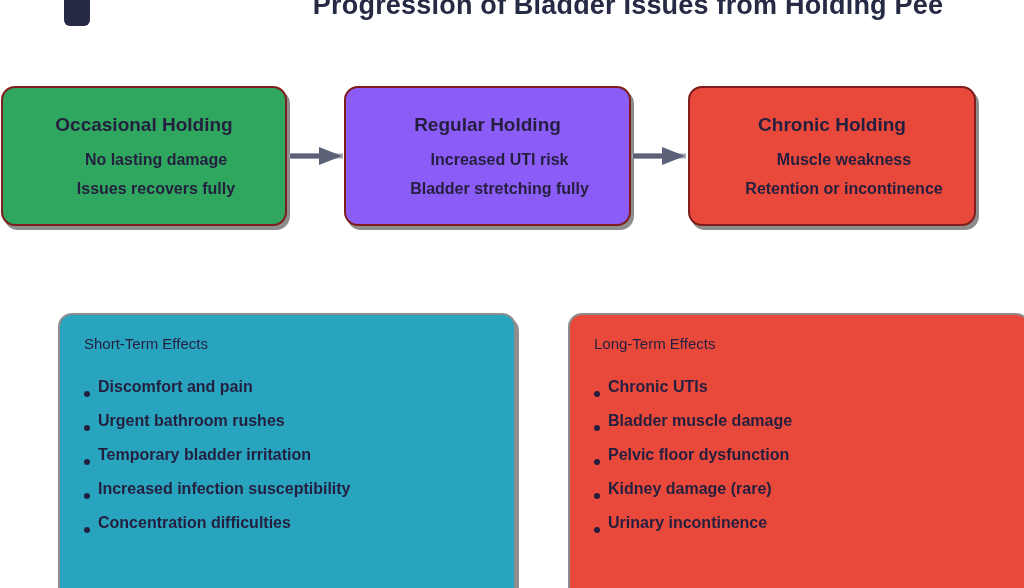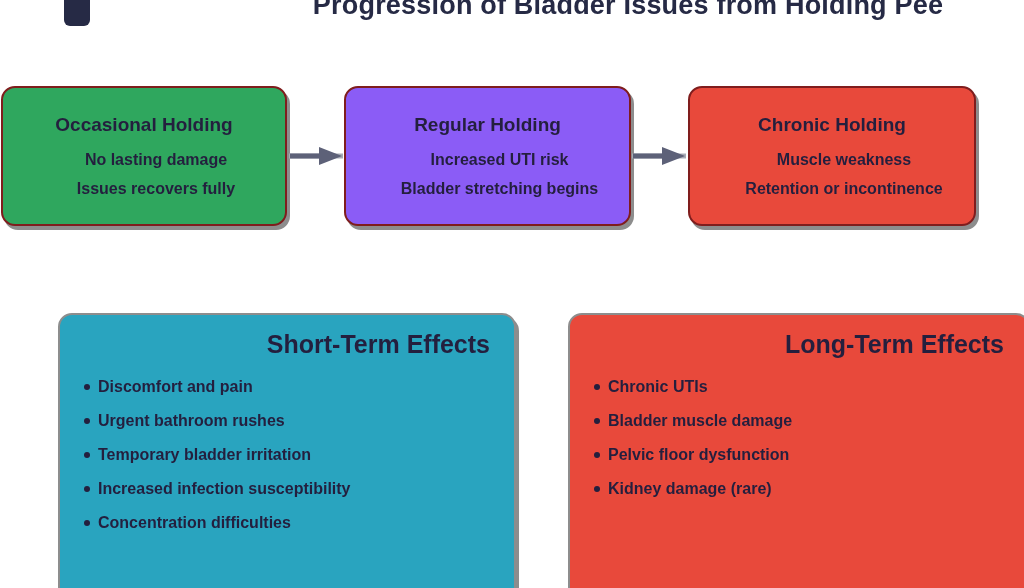--- a/index.html
+++ b/index.html
@@ -85,33 +85,33 @@
     top: 313px;
     height: 300px;
     border-radius: 14px;
     border: 2px solid #8d8d8d;
     box-shadow: 3px 4px 0 0 #8d8d8d;
     color: #241f3e;
     padding: 18px 24px 0 24px;
   }
   .effect-card h2 {
     margin: 0;
-    text-align: right;
-    font-size: 25px;
-    font-weight: 700;
+    text-align: left;
+    font-size: 15px;
+    font-weight: 400;
     line-height: 22px;
   }
   .effect-card ul {
     list-style: none;
     margin: 22px 0 0 0;
     padding: 0;
   }
   .effect-card li {
     display: flex;
-    align-items: center;
+    align-items: flex-end;
     margin-bottom: 14px;
     font-size: 16px;
     font-weight: 700;
     line-height: 20px;
   }
   .bullet-dot {
     flex: 0 0 auto;
     width: 6px; height: 6px;
     border-radius: 50%;
     background: #241f3e;
@@ -138,21 +138,21 @@
   <div class="arrow arrow-1">
     <svg viewBox="0 0 54 26" width="54" height="26" aria-hidden="true">
       <rect x="0" y="10.5" width="54" height="5" fill="#a7abb5"></rect>
       <path d="M1 10.5 h29 v-6.5 l23 9 l-23 9 v-6.5 h-29 z" fill="#5d6178"></path>
     </svg>
   </div>
 
   <section class="stage-card stage-orange">
     <h2>Regular Holding</h2>
     <p>Increased UTI risk</p>
-    <p>Bladder stretching begins</p>
+    <p>Bladder stretching fully</p>
   </section>
 
   <div class="arrow arrow-2">
     <svg viewBox="0 0 54 26" width="54" height="26" aria-hidden="true">
       <rect x="0" y="10.5" width="54" height="5" fill="#a7abb5"></rect>
       <path d="M1 10.5 h29 v-6.5 l23 9 l-23 9 v-6.5 h-29 z" fill="#5d6178"></path>
     </svg>
   </div>
 
   <section class="stage-card stage-red">
@@ -199,16 +199,20 @@
           <span>Bladder muscle damage</span>
         </li>
       <li>
           <span class="bullet-dot"></span>
           <span>Pelvic floor dysfunction</span>
         </li>
       <li>
           <span class="bullet-dot"></span>
           <span>Kidney damage (rare)</span>
         </li>
+      <li>
+          <span class="bullet-dot"></span>
+          <span>Urinary incontinence</span>
+        </li>
     </ul>
   </section>
 
 </div>
 
 </body></html>

